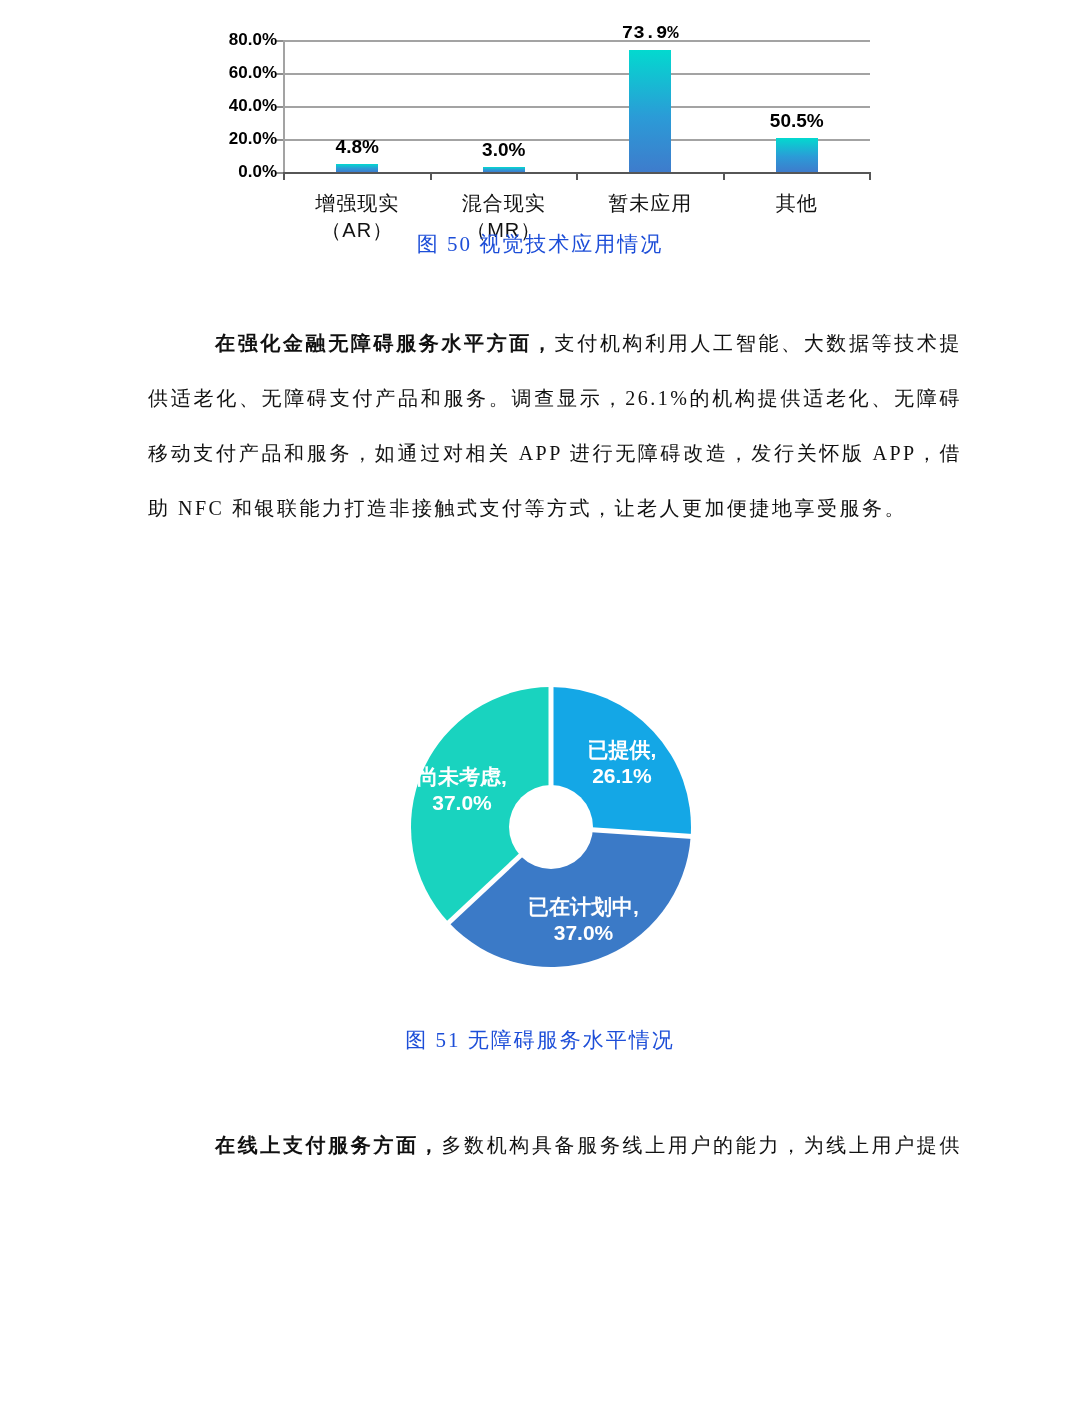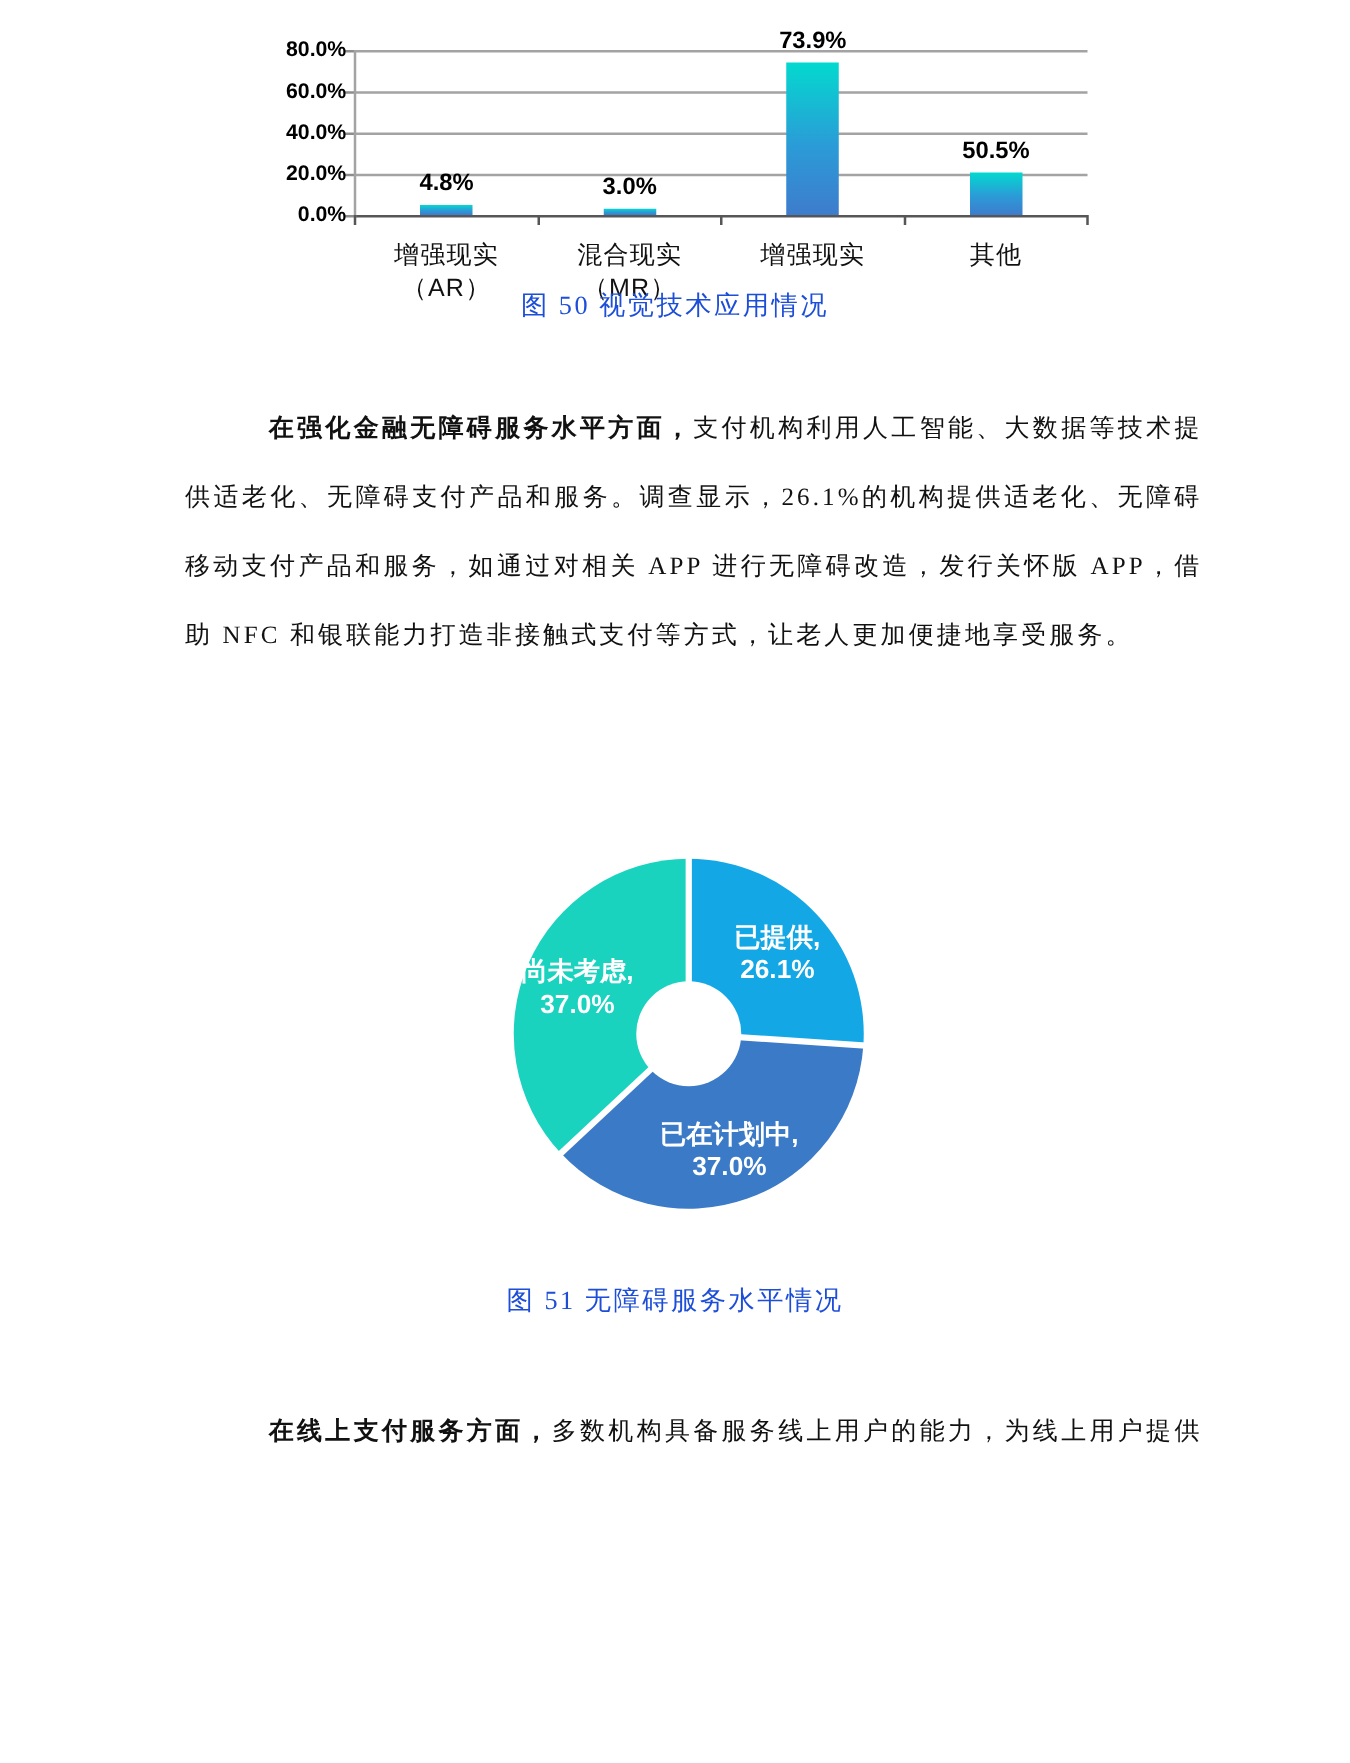--- a/index.html
+++ b/index.html
@@ -61,22 +61,22 @@
       <div class="bc-tick" style="left:371px;top:152px;"></div>
       <div class="bc-tick" style="left:517.5px;top:152px;"></div>
       <div class="bc-tick" style="left:664px;top:152px;"></div>
       <div class="bc-bar" style="left:131.25px;top:144.08px;height:7.92px;background:linear-gradient(180deg,#03D9CF 0%,#2B9BD7 55%,#3E7CCC 100%);"></div>
       <div class="bc-vlab" style="left:102.25px;top:116.08000000000001px;width:100px;">4.8%</div>
       <div class="bc-cat" style="left:79px;top:170px;width:146.5px;">增强现实（AR）</div>
       <div class="bc-bar" style="left:277.75px;top:147.05px;height:4.95px;background:linear-gradient(180deg,#03D9CF 0%,#2B9BD7 55%,#3E7CCC 100%);"></div>
       <div class="bc-vlab" style="left:248.75px;top:119.05000000000001px;width:100px;">3.0%</div>
       <div class="bc-cat" style="left:225.5px;top:170px;width:146.5px;">混合现实（MR）</div>
       <div class="bc-bar" style="left:424.25px;top:30.064999999999998px;height:121.935px;background:linear-gradient(180deg,#03D9CF 0%,#2B9BD7 55%,#3E7CCC 100%);"></div>
-      <div class="bc-vlab" style="left:395.25px;top:2.0649999999999977px;width:100px;">73.9%</div>
-      <div class="bc-cat" style="left:372px;top:170px;width:146.5px;">增强现实</div>
+      <div class="bc-vlab" style="left:395.25px;top:2.0649999999999977px;width:100px;font-family:Liberation Mono, monospace;">73.9%</div>
+      <div class="bc-cat" style="left:372px;top:170px;width:146.5px;">暂未应用</div>
       <div class="bc-bar" style="left:570.75px;top:118.00999999999999px;height:33.99px;background:linear-gradient(180deg,#03D9CF 0%,#2B9BD7 55%,#3E7CCC 100%);"></div>
       <div class="bc-vlab" style="left:541.75px;top:90.00999999999999px;width:100px;">50.5%</div>
       <div class="bc-cat" style="left:518.5px;top:170px;width:146.5px;">其他</div>
     </div>
 
   <div class="caption" style="top:230px">图 50 视觉技术应用情况</div>
 
   <p class="body-para indent" style="top:316px"><span class="lead">在强化金融无障碍服务水平方面，</span><span>支付机构利用人工智能、大数据等技术提供适老化、无障碍支付产品和服务。调查显示，26.1%的机构提供适老化、无障碍移动支付产品和服务，如通过对相关 APP 进行无障碍改造，发行关怀版 APP，借助 NFC 和银联能力打造非接触式支付等方式，让老人更加便捷地享受服务。</span></p>
 
   <div class="donut-chart" id="donut-chart">

